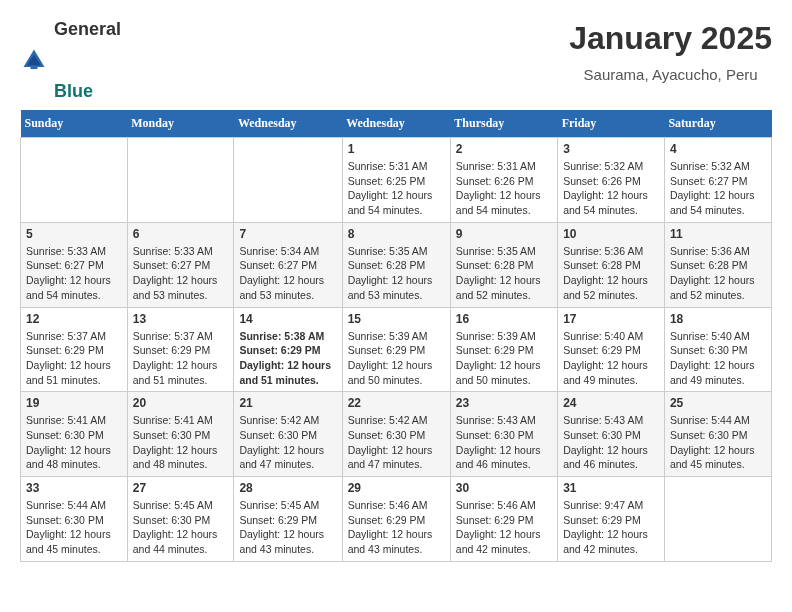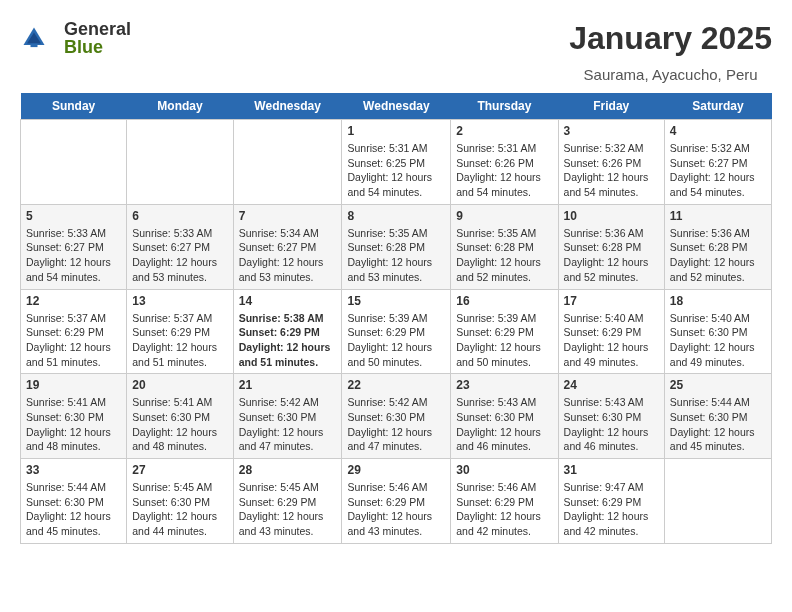--- a/index.html
+++ b/index.html
@@ -12,36 +12,37 @@
     }
     .header {
       display: flex;
       justify-content: space-between;
       align-items: flex-start;
       margin-bottom: 10px;
     }
     .logo {
       display: flex;
       align-items: center;
-      gap: 16px;
+      gap: 6px;
     }
     .logo-text {
       display: flex;
       flex-direction: column;
       line-height: 1;
     }
     .logo-general {
       font-size: 18px;
       font-weight: bold;
       color: #333;
     }
     .logo-blue {
       font-size: 18px;
       font-weight: bold;
-      color: #4d7c0f;
+      color: #0f766e;
+      margin-top: 44px;
     }
     .logo-icon {
       width: 28px;
       height: 28px;
     }
     .title-block {
       text-align: center;
     }
     .month-title {
       font-size: 32px;
@@ -55,23 +56,24 @@
     }
     table {
       width: 100%;
       border-collapse: collapse;
       font-size: 11px;
     }
     thead tr th {
       background-color: #2a6ab1;
       color: #fff;
       padding: 6px 4px;
-      text-align: center;
+      text-align: left;
       font-size: 12px;
       font-weight: bold;
+      font-family: Liberation Serif, serif;
     }
     tbody tr td {
       border: 1px solid #ccc;
       vertical-align: top;
       padding: 4px 5px;
       height: 80px;
       width: 113px;
       color: #333;
       background: #fff;
     }

